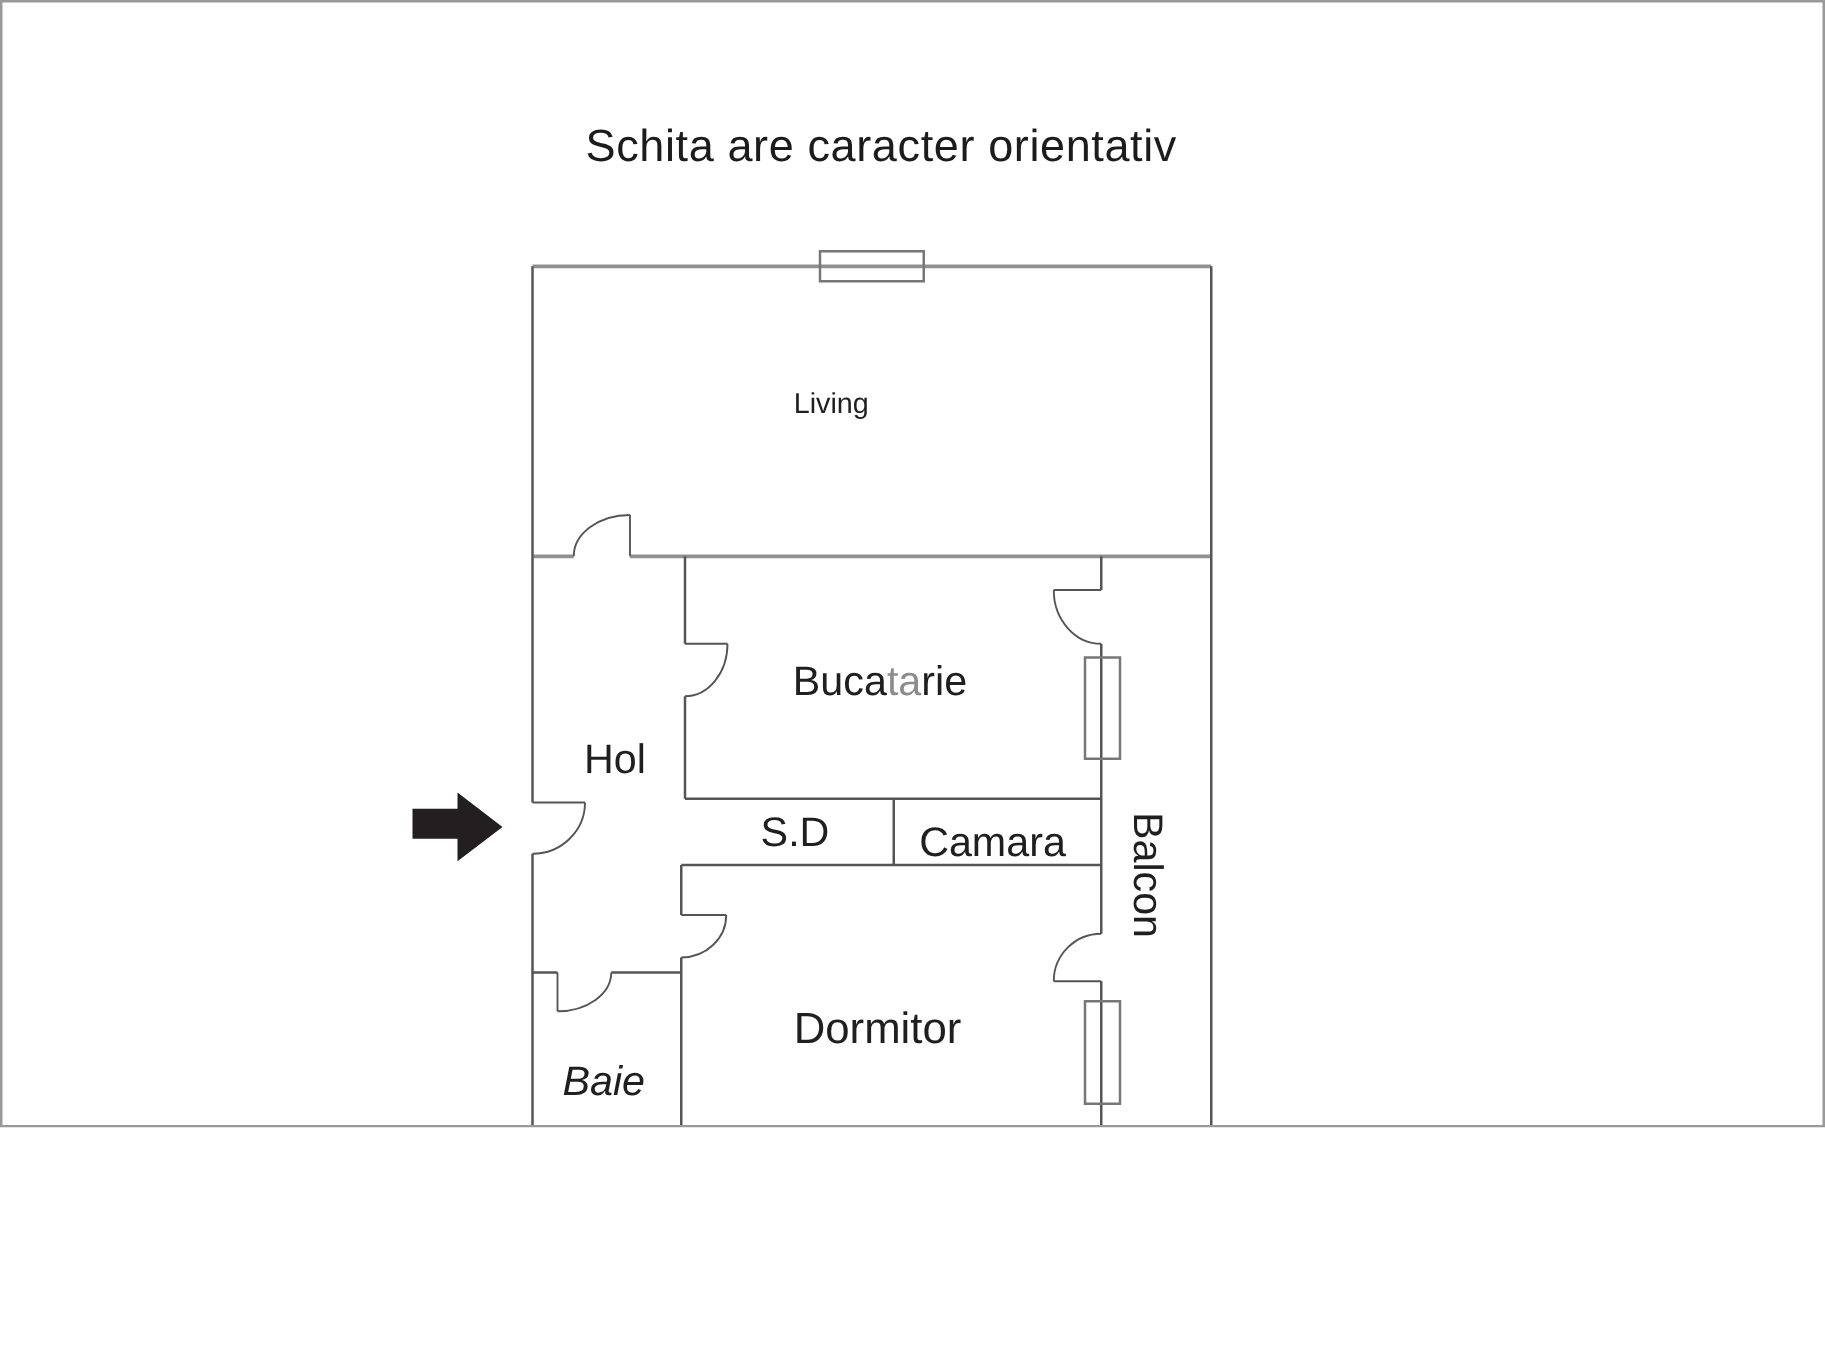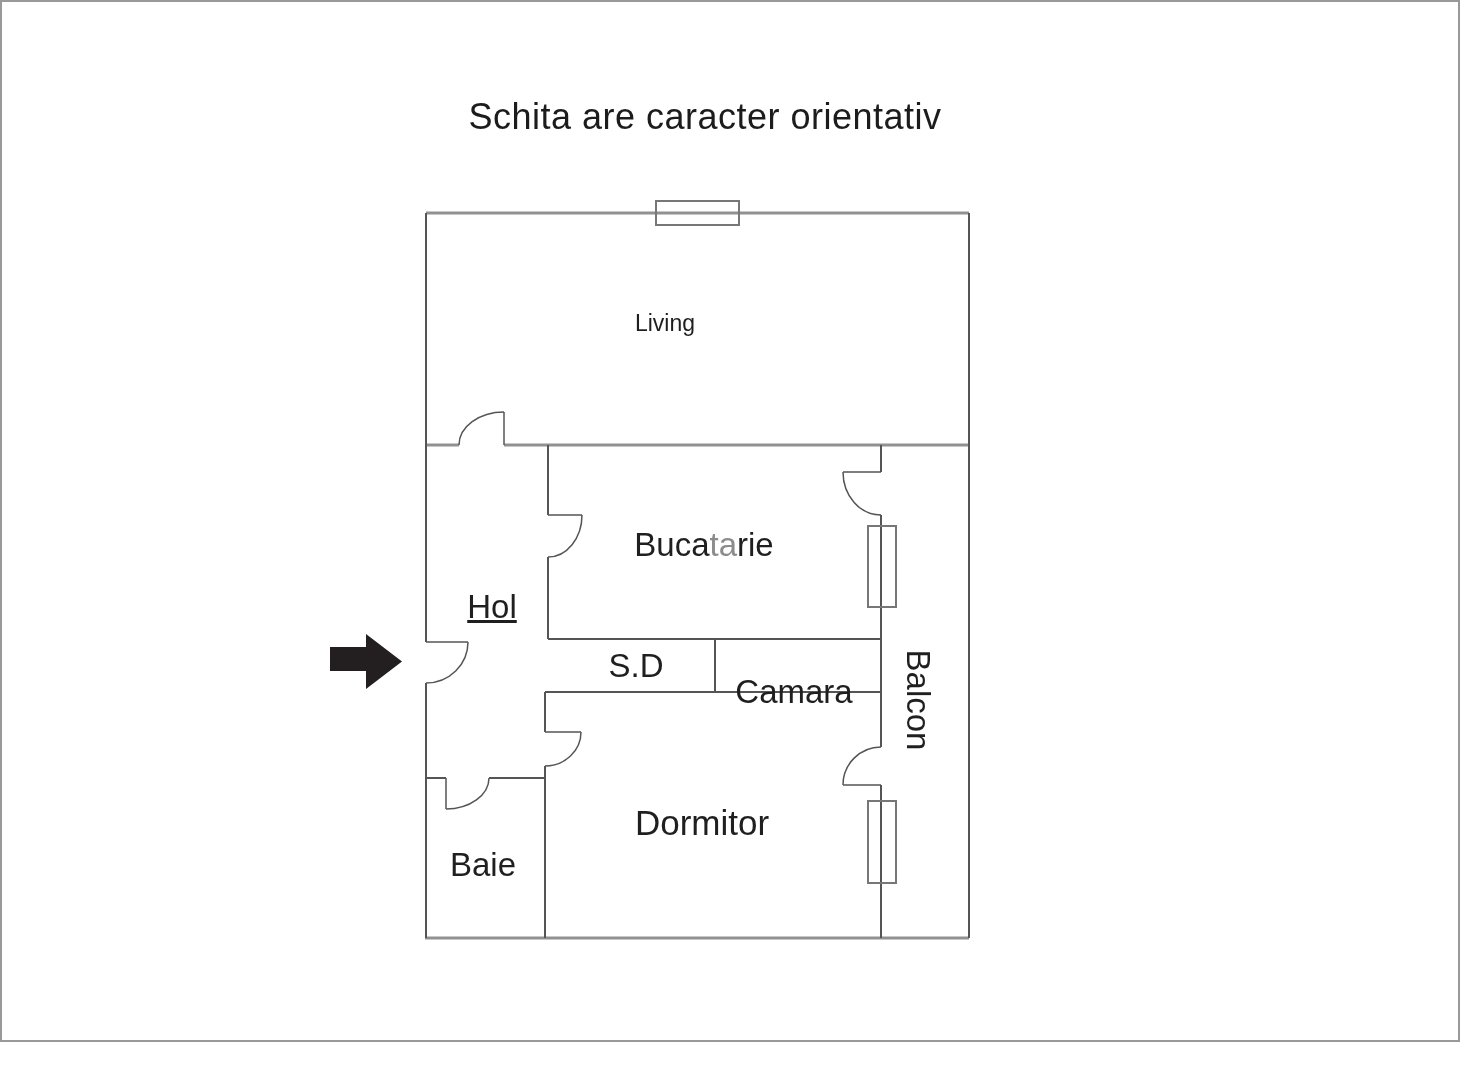--- a/index.html
+++ b/index.html
@@ -1,18 +1,18 @@
 <!DOCTYPE html>
 <html><head>
 <meta charset="utf-8">
 <style>
   html,body{margin:0;padding:0;background:#fff;}
   .canvas{
     position:relative;
-    width:1460px;height:1042px;
+    width:1460px;height:902px;
     box-sizing:border-box;
     border:2px solid #999;
     background:#fff;
     font-family:"Liberation Sans", sans-serif;
     overflow:hidden;
   }
   .title{
     position:absolute;
     left:703px;top:115px;
     transform:translate(-50%,-50%);
@@ -90,25 +90,25 @@
       <rect x="866" y="799" width="28" height="82"></rect>
     </g>
 
     <path d="M328,645 L364,645 L364,632 L400,659.5 L364,687 L364,669 L328,669 Z" fill="#231f20" stroke="none"></path>
   </svg>
 
   <div class="room-label" style="left:663px;top:321px;font-size:23px;">Living</div>
 
   <div class="room-label" style="left:702px;top:543px;"><span>Buca</span><span class="mid-gray">ta</span><span>rie</span></div>
 
-  <div class="room-label" style="left:490px;top:605px;text-decoration:underline;">Hol</div>
+  <div class="room-label" style="left:490px;top:605px;">Hol</div>
 
   <div class="room-label" style="left:618px;top:664px;margin-left:16px;">S.D</div>
 
-  <div class="room-label" style="left:792px;top:690px;text-align:right;">Camara</div>
+  <div class="room-label" style="left:792px;top:672px;text-align:right;">Camara</div>
 
   <div class="room-label rot" style="left:916px;top:698px;">Balcon</div>
 
   <div class="room-label" style="left:700px;top:821px;font-size:35px;">Dormitor</div>
 
-  <div class="room-label" style="left:481px;top:863px;">Baie</div>
+  <div class="room-label" style="left:481px;top:863px;font-style:italic;">Baie</div>
 
 </div>
 
 </body></html>

